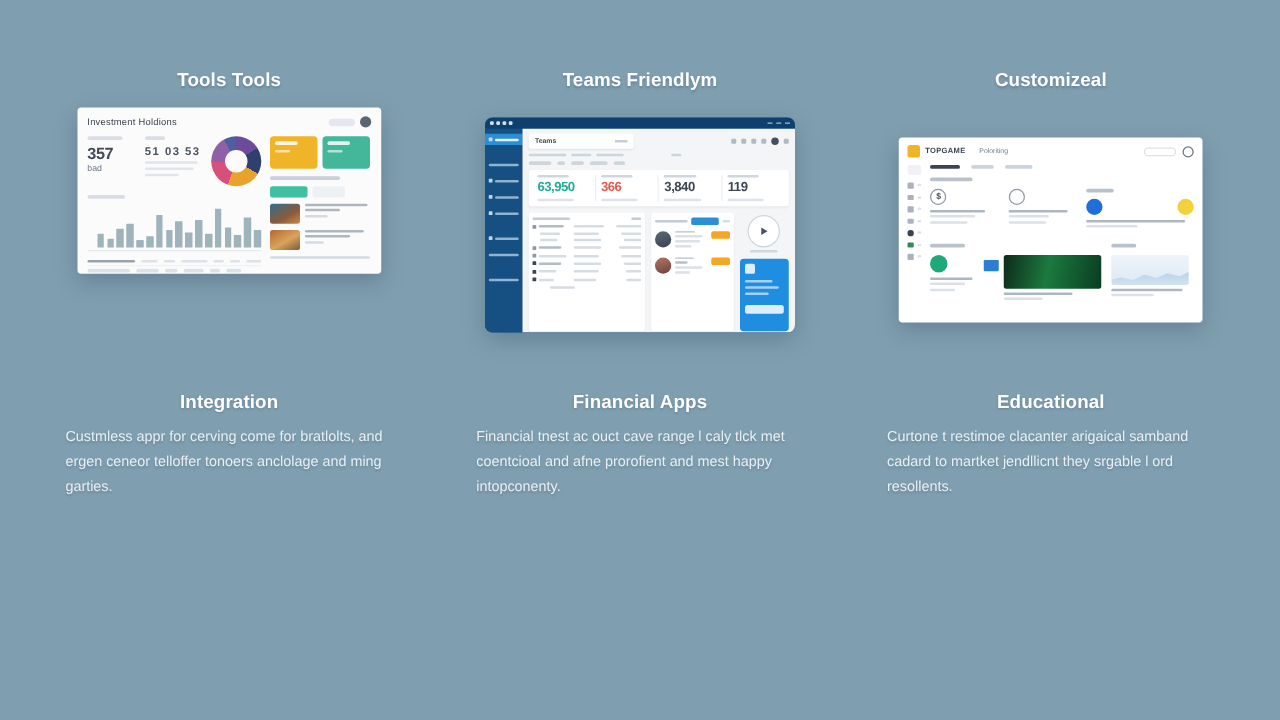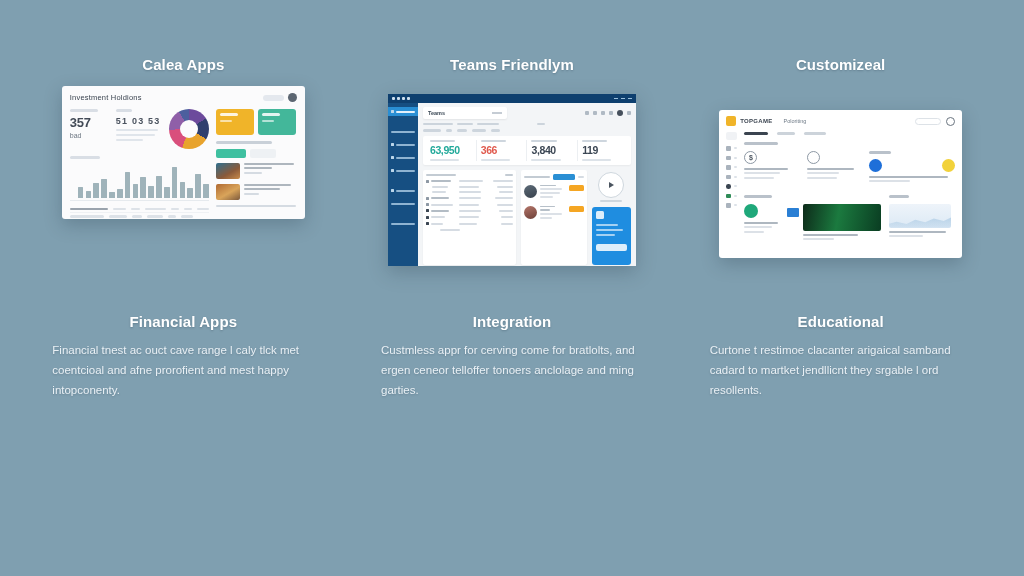--- a/index.html
+++ b/index.html
@@ -146,21 +146,21 @@
   .news-thumb { width: 24px; height: 16px; border-radius: 2px; flex: 0 0 auto; }
   .nt1 { background: linear-gradient(150deg,#2f6f8f,#8a5a3a 60%,#c98b4a); }
   .nt2 { background: linear-gradient(150deg,#b06a33,#d9a45a 55%,#7d5a3c); }
   .news-txt { flex: 1; }
   .news-txt .l { height: 2px; border-radius: 1px; background: #d5dbe2; margin-bottom: 2.5px; }
 
   
   .shot-app {
     width: 248px;
     height: 172px;
-    border-radius: 0;
+    border-radius: 6px;
     background: #16548c;
     padding: 0;
   }
   .app-titlebar {
     height: 9px; background: #0e3f6e;
     display: flex; align-items: center; justify-content: space-between;
     padding: 0 4px;
   }
   .tb-dots { display: flex; gap: 2px; }
   .tb-dot { width: 3px; height: 3px; border-radius: 1px; background: #cfe0ef; }
@@ -301,21 +301,21 @@
     background: linear-gradient(180deg, rgba(120,170,210,.45), rgba(120,170,210,.12));
     clip-path: polygon(0 70%, 12% 55%, 28% 72%, 42% 40%, 58% 58%, 72% 30%, 88% 48%, 100% 22%, 100% 100%, 0 100%);
   }
 </style>
 </head>
 <body>
 
 <div class="feature-grid">
 
   <div class="cell row1">
-    <div class="feature-title">Calea Apps</div>
+    <div class="feature-title">Tools Tools</div>
 
     <div class="shot-wrap">
       <div class="shot shot-invest">
 
         <div class="inv-head">
           <div class="inv-title">Investment Holdions</div>
           <div class="inv-head-right">
             <div class="pill-sm"></div>
             <div class="dot-av"></div>
           </div>
@@ -790,28 +790,28 @@
 
           </div>
         </div>
 
       </div>
     </div>
   </div>
 
   <div class="cell row2">
     <div class="shot-wrap"></div>
+    <div class="feature-title">Integration</div>
+    <div class="feature-desc">Custmless appr for cerving come for bratlolts, and ergen ceneor telloffer tonoers anclolage and ming garties.</div>
+  </div>
+
+  <div class="cell row2">
+    <div class="shot-wrap"></div>
     <div class="feature-title">Financial Apps</div>
     <div class="feature-desc">Financial tnest ac ouct cave range l caly tlck met coentcioal and afne prorofient and mest happy intopconenty.</div>
-  </div>
-
-  <div class="cell row2">
-    <div class="shot-wrap"></div>
-    <div class="feature-title">Integration</div>
-    <div class="feature-desc">Custmless appr for cerving come for bratlolts, and ergen ceneor telloffer tonoers anclolage and ming garties.</div>
   </div>
 
   <div class="cell row2">
     <div class="shot-wrap"></div>
     <div class="feature-title">Educational</div>
     <div class="feature-desc">Curtone t restimoe clacanter arigaical samband cadard to martket jendllicnt they srgable l ord resollents.</div>
   </div>
 
 </div>
 

